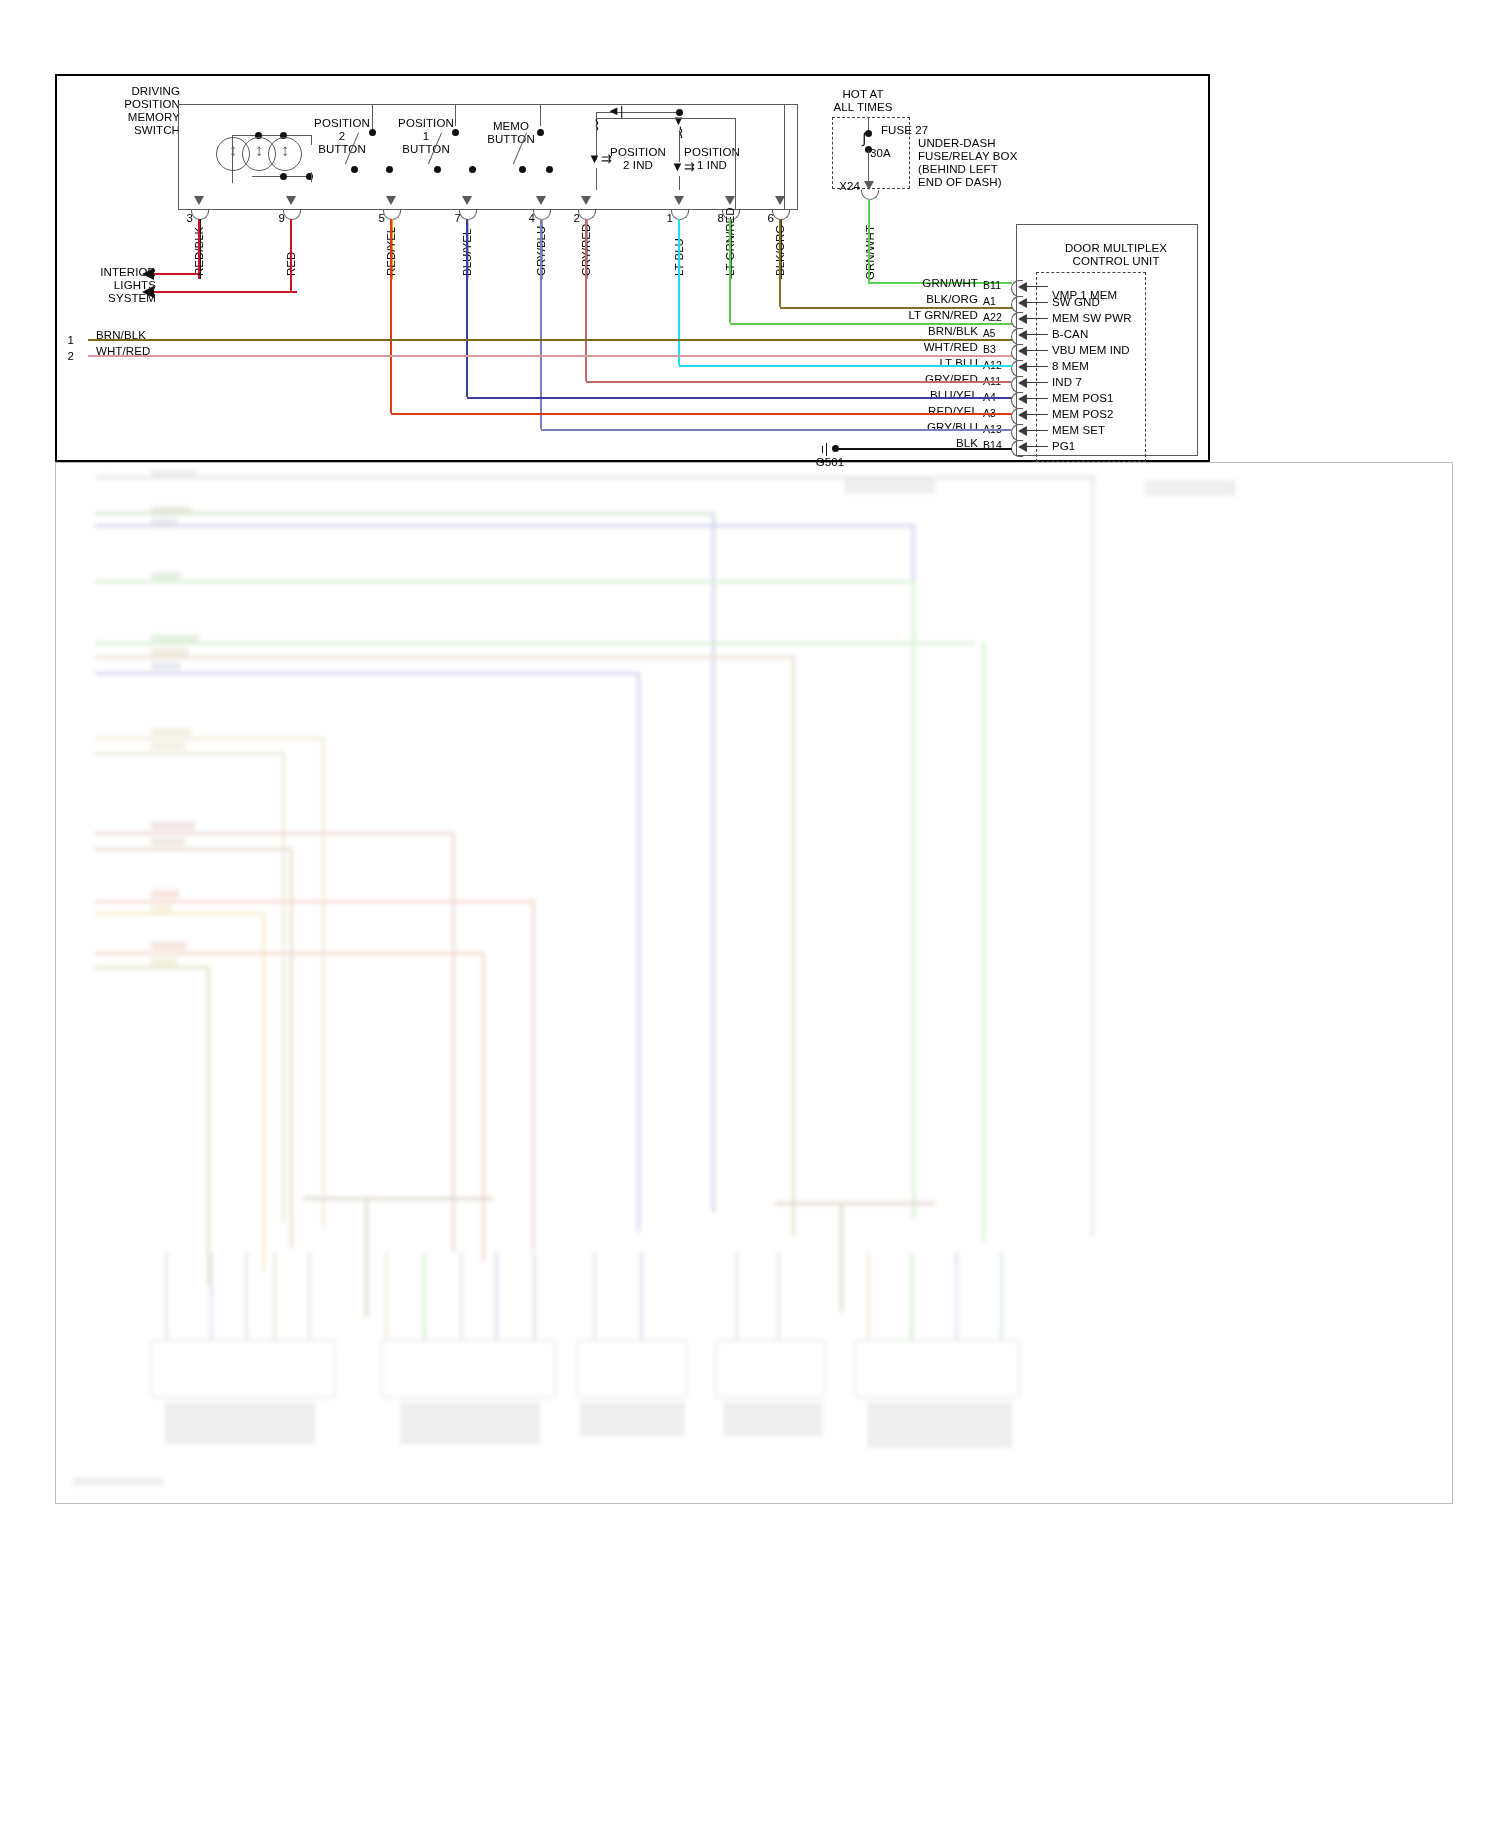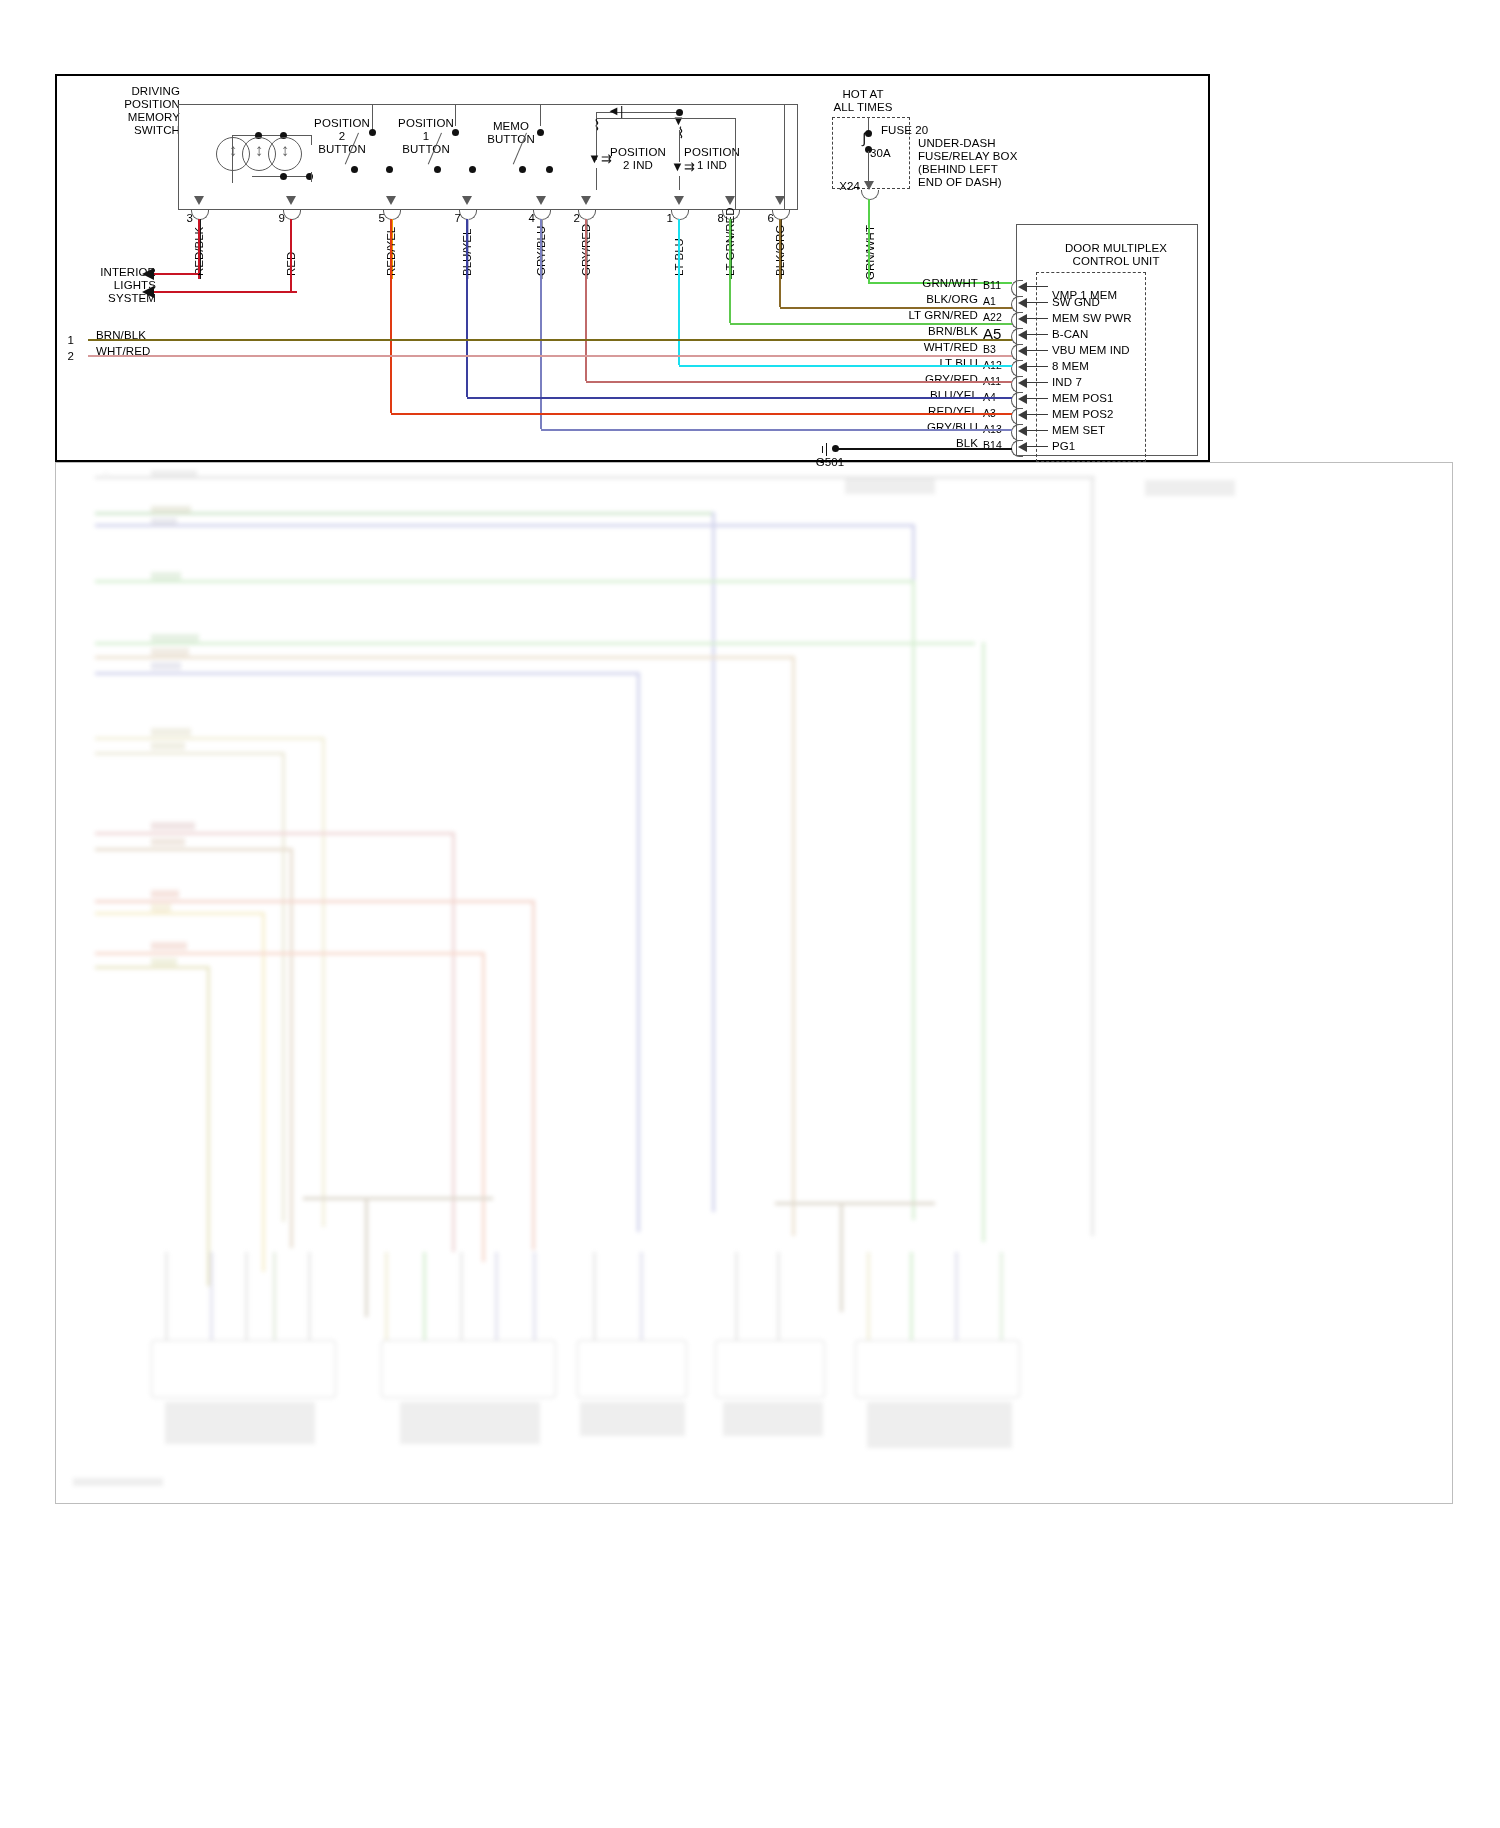--- a/index.html
+++ b/index.html
@@ -279,21 +279,21 @@
 
   <div id="leftwires">
       <div class="lbl r" style="left:58px;top:334px;width:16px;">1</div>
       <div class="lbl" style="left:96px;top:329px;">BRN/BLK</div>
       <div class="lbl r" style="left:58px;top:350px;width:16px;">2</div>
       <div class="lbl" style="left:96px;top:345px;">WHT/RED</div>
     </div>
 
   <div class="lbl c" style="left:820px;top:88px;width:86px;">HOT AT<br>ALL TIMES</div>
   <div class="dbox" style="left:832px;top:117px;width:78px;height:72px;"></div>
-  <div class="lbl" style="left:881px;top:124px;">FUSE 20</div>
+  <div class="lbl" style="left:881px;top:124px;">FUSE 27</div>
   <div class="lbl" style="left:870px;top:147px;">30A</div>
   <div class="ln v" style="left:868px;top:117px;height:16px;"></div>
   <div class="dot" style="left:865px;top:130px;"></div>
   <div class="lbl" style="left:862px;top:131px;font-size:15px;color:#111;">∫</div>
   <div class="dot" style="left:865px;top:146px;"></div>
   <div class="ln v" style="left:868px;top:151px;height:34px;"></div>
   <div class="arrow-d" style="left:864px;top:181px;"></div>
   <div class="lbl r" style="left:820px;top:180px;width:40px;">X24</div>
   <div class="term" style="left:861px;top:190px;"></div>
   <div class="lbl" style="left:918px;top:113px;width:110px;margin-top:24px;">UNDER-DASH<br>FUSE/RELAY BOX<br>(BEHIND LEFT<br>END OF DASH)</div>
@@ -318,21 +318,21 @@
       <div class="arrow-pin" style="left:1018px;top:298px;"></div>
       <div class="ln h" style="left:1026px;top:302px;width:22px;background:#3a3a3a;"></div>
       <div class="lbl" style="left:1052px;top:296px;">SW GND</div>
       <div class="lbl r" style="left:860px;top:309px;width:118px;">LT GRN/RED</div>
       <div class="lbl" style="left:983px;top:311px;font-size:10.5px;">A22</div>
       <div class="cup" style="left:1011px;top:312px;"></div>
       <div class="arrow-pin" style="left:1018px;top:314px;"></div>
       <div class="ln h" style="left:1026px;top:318px;width:22px;background:#3a3a3a;"></div>
       <div class="lbl" style="left:1052px;top:312px;">MEM SW PWR</div>
       <div class="lbl r" style="left:860px;top:325px;width:118px;">BRN/BLK</div>
-      <div class="lbl" style="left:983px;top:327px;font-size:15px;">A5</div>
+      <div class="lbl" style="left:983px;top:327px;font-size:10px;">A5</div>
       <div class="cup" style="left:1011px;top:328px;"></div>
       <div class="arrow-pin" style="left:1018px;top:330px;"></div>
       <div class="ln h" style="left:1026px;top:334px;width:22px;background:#3a3a3a;"></div>
       <div class="lbl" style="left:1052px;top:328px;">B-CAN</div>
       <div class="lbl r" style="left:860px;top:341px;width:118px;">WHT/RED</div>
       <div class="lbl" style="left:983px;top:343px;font-size:10.5px;">B3</div>
       <div class="cup" style="left:1011px;top:344px;"></div>
       <div class="arrow-pin" style="left:1018px;top:346px;"></div>
       <div class="ln h" style="left:1026px;top:350px;width:22px;background:#3a3a3a;"></div>
       <div class="lbl" style="left:1052px;top:344px;">VBU MEM IND</div>

